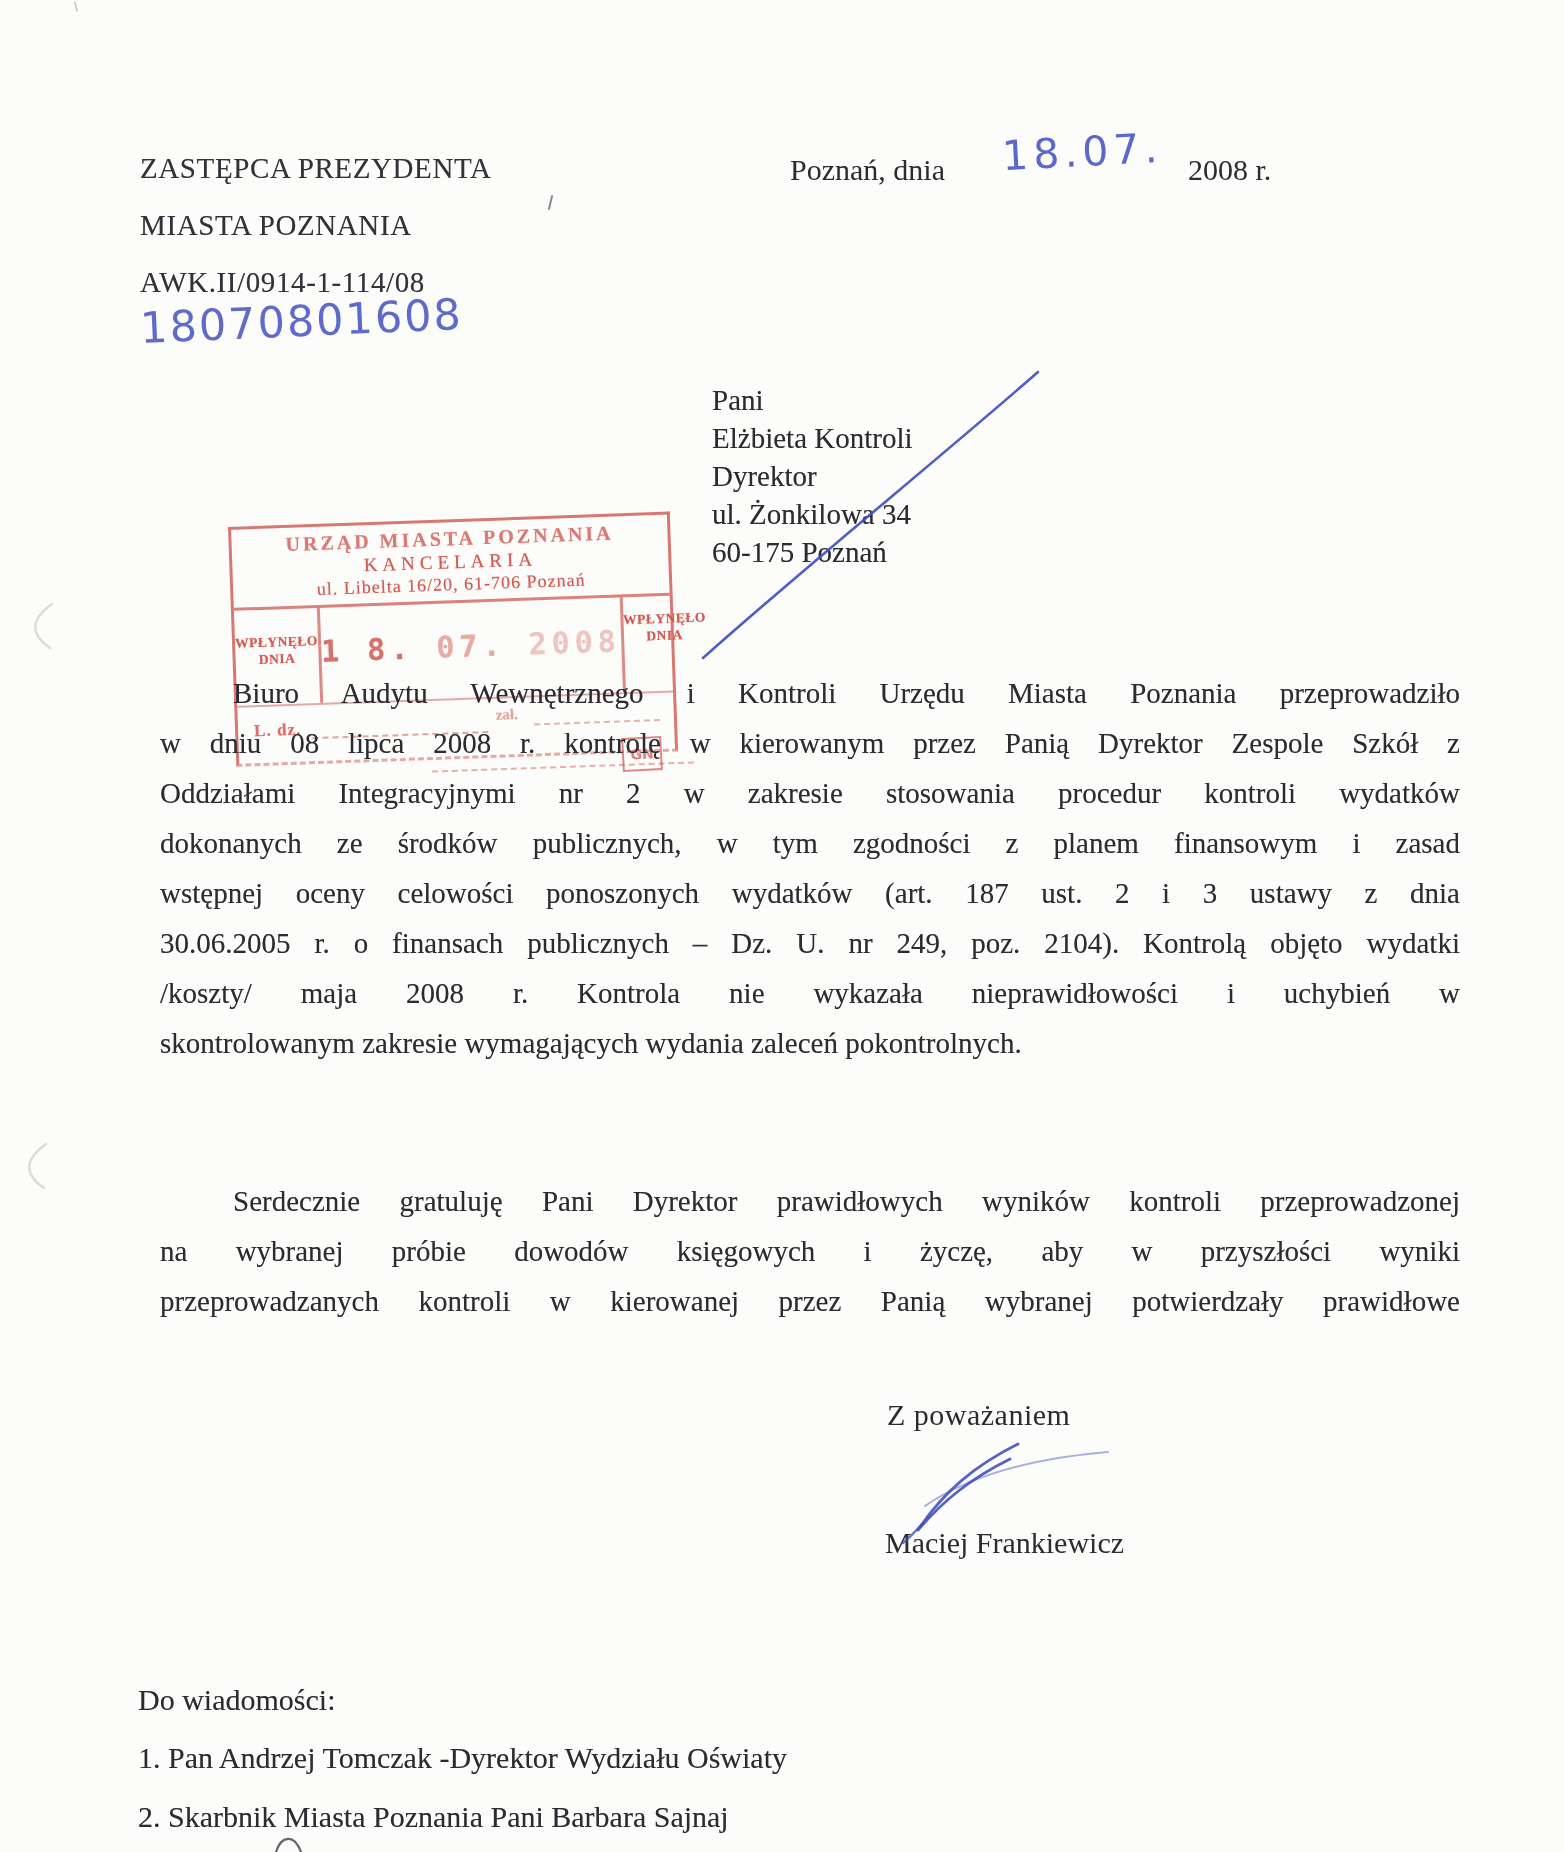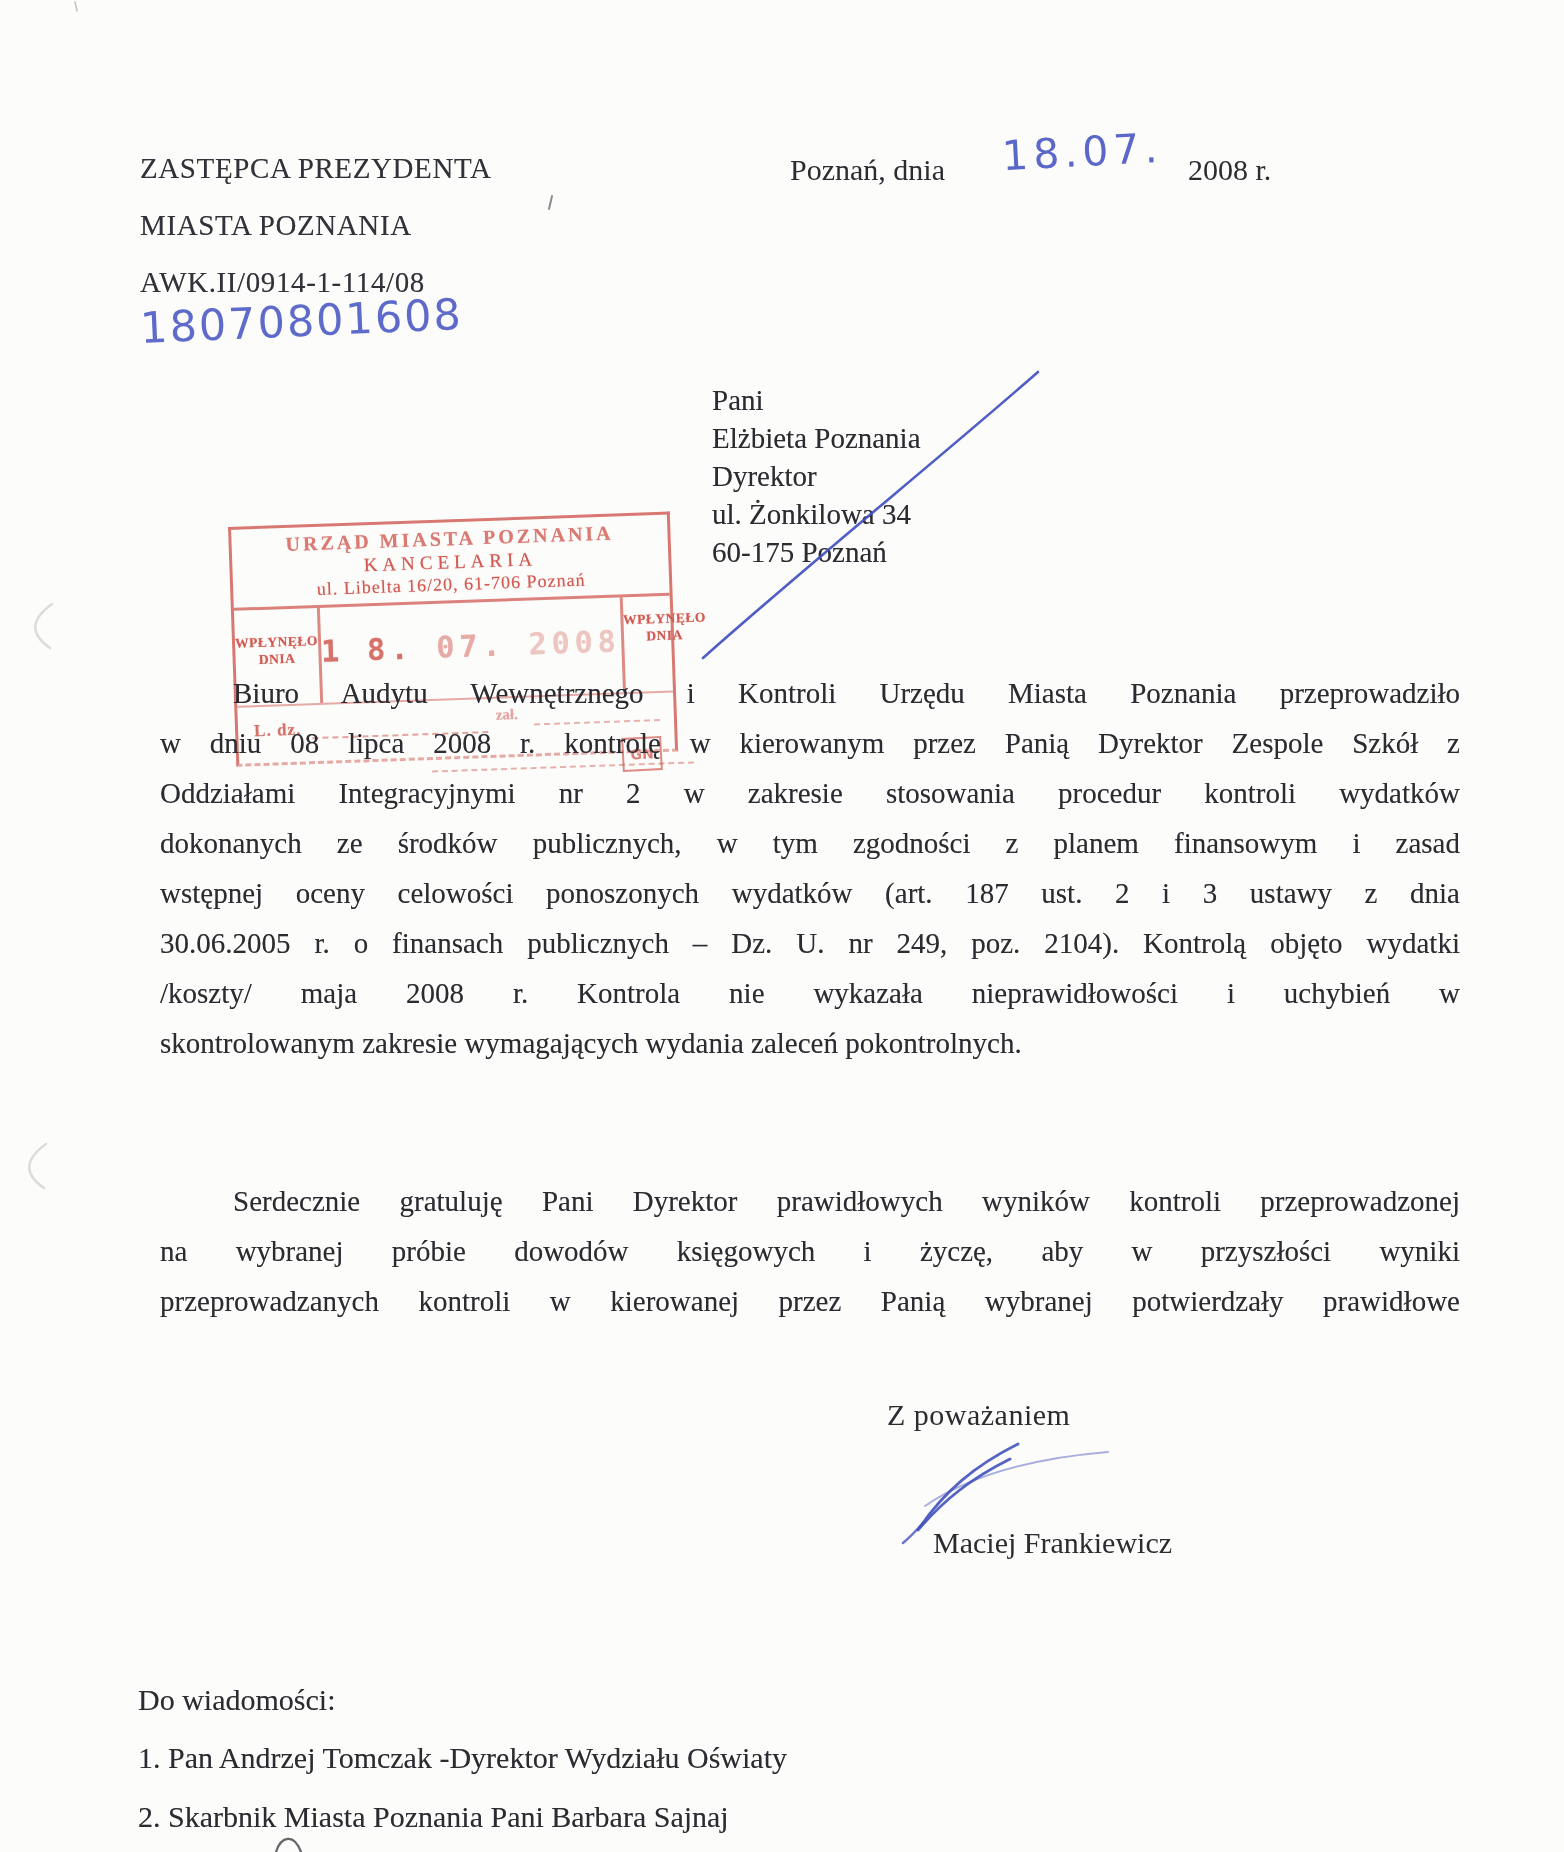--- a/index.html
+++ b/index.html
@@ -86,42 +86,42 @@
   
   .bodyblock{
     left:160px;width:1300px;font-size:29px;line-height:50px;z-index:2;
     text-shadow:0 0 .6px rgba(45,45,55,.4);
   }
   .jline{text-align:justify;text-align-last:justify;}
   .jline-first{padding-left:73px;}
   .jline-last{text-align:left;text-align-last:left;}
   
   .closing-sal{left:887px;top:1398px;font-size:30px;letter-spacing:.5px;white-space:nowrap;}
-  .closing-name{left:885px;top:1526px;font-size:30px;white-space:nowrap;margin-left:48px;}
+  .closing-name{left:885px;top:1526px;font-size:30px;white-space:nowrap;}
   
   .cc{left:138px;font-size:30px;white-space:nowrap;text-shadow:0 0 .6px rgba(45,45,55,.4);}
   
   svg.overlay{position:absolute;left:0;top:0;z-index:4;pointer-events:none;}
   .textlayer{z-index:2;}
 </style>
 </head>
 <body>
 
 <div class="abs sender-line" style="top:152px">ZASTĘPCA PREZYDENTA</div>
 <div class="abs sender-line" style="top:209px">MIASTA POZNANIA</div>
 <div class="abs sender-line" style="top:266px">AWK.II/0914-1-114/08</div>
 <div class="abs hand hand-number">18070801608</div>
 
 <div class="abs dateline" style="left:790px;top:153px">Poznań, dnia</div>
 <div class="abs hand hand-date">18.07.</div>
 <div class="abs dateline" style="left:1188px;top:153px">2008 r.</div>
 
 <div class="abs recipient textlayer">
   <div>Pani</div>
-  <div>Elżbieta Poznania</div>
+  <div>Elżbieta Kontroli</div>
   <div>Dyrektor</div>
   <div>ul. Żonkilowa 34</div>
   <div>60-175  Poznań</div>
 </div>
 
 <div class="abs stamp">
   <div class="stamp-header">
     <div class="stamp-office">URZĄD MIASTA POZNANIA</div>
     <div class="stamp-dept">KANCELARIA</div>
     <div class="stamp-addr">ul. Libelta 16/20, 61-706 Poznań</div>

